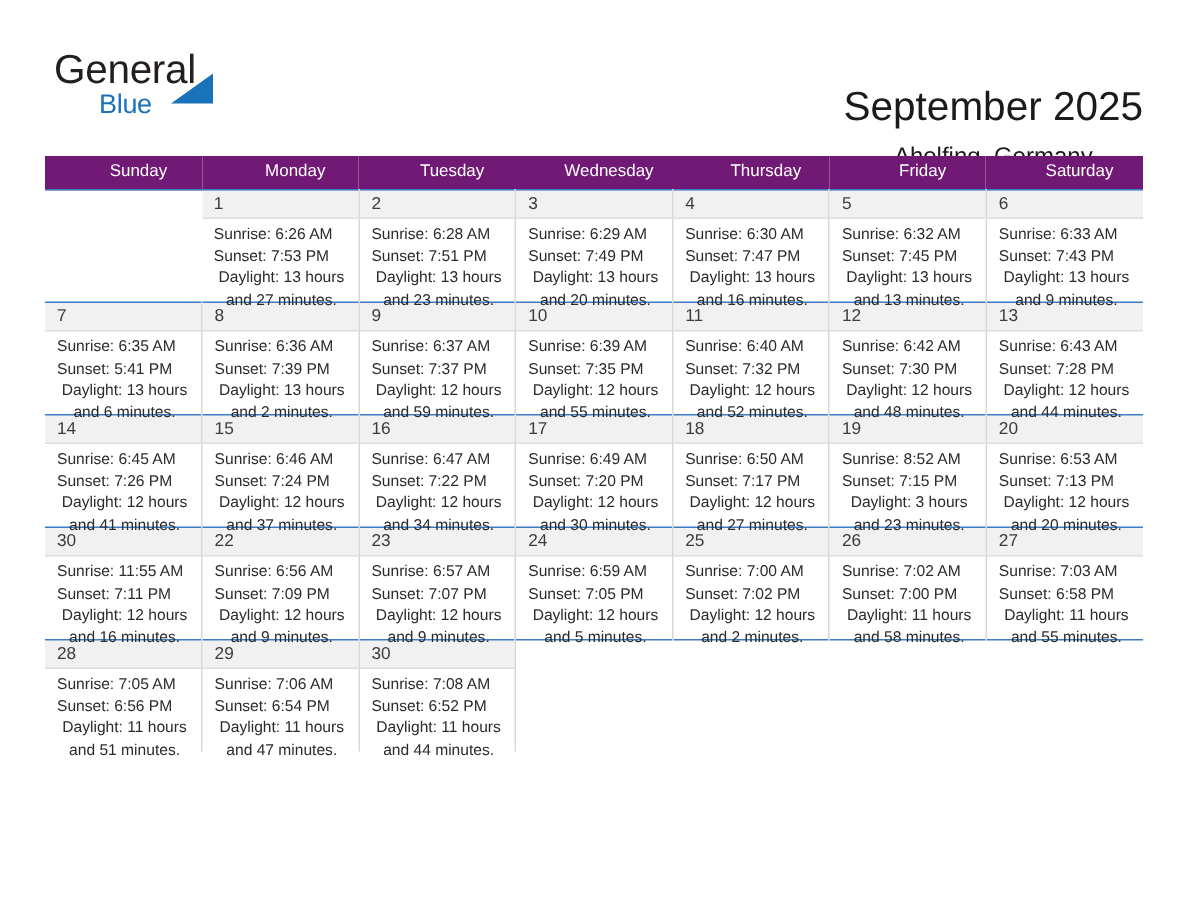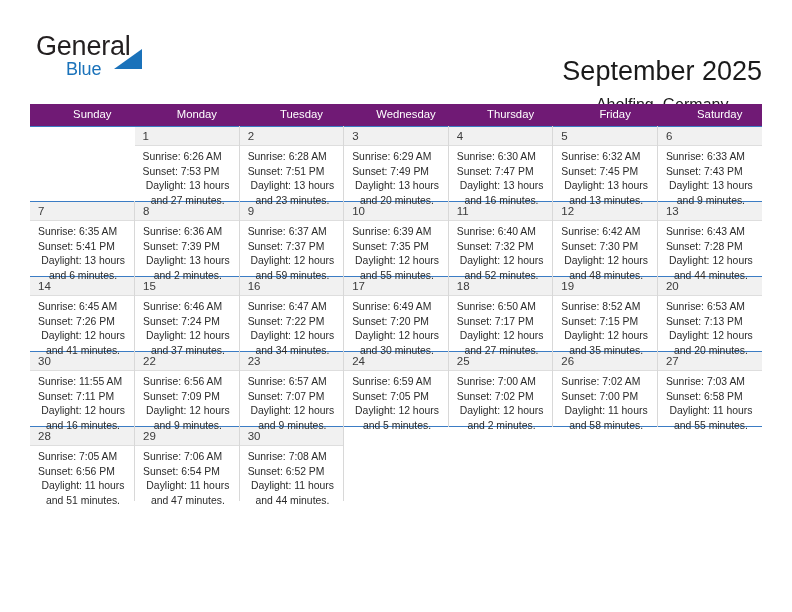--- a/index.html
+++ b/index.html
@@ -336,21 +336,21 @@
               <div>Sunrise: 6:50 AM</div>
               <div>Sunset: 7:17 PM</div>
               <div class="wrap">Daylight: 12 hours and 27 minutes.</div>
             </div>
           </td>
           <td class="day-cell">
             <div class="daynum">19</div>
             <div class="details">
               <div>Sunrise: 8:52 AM</div>
               <div>Sunset: 7:15 PM</div>
-              <div class="wrap">Daylight: 12 hours and 35 minutes.</div>
+              <div class="wrap">Daylight: 3 hours and 23 minutes.</div>
             </div>
           </td>
           <td class="day-cell">
             <div class="daynum">20</div>
             <div class="details">
               <div>Sunrise: 6:53 AM</div>
               <div>Sunset: 7:13 PM</div>
               <div class="wrap">Daylight: 12 hours and 20 minutes.</div>
             </div>
           </td>

